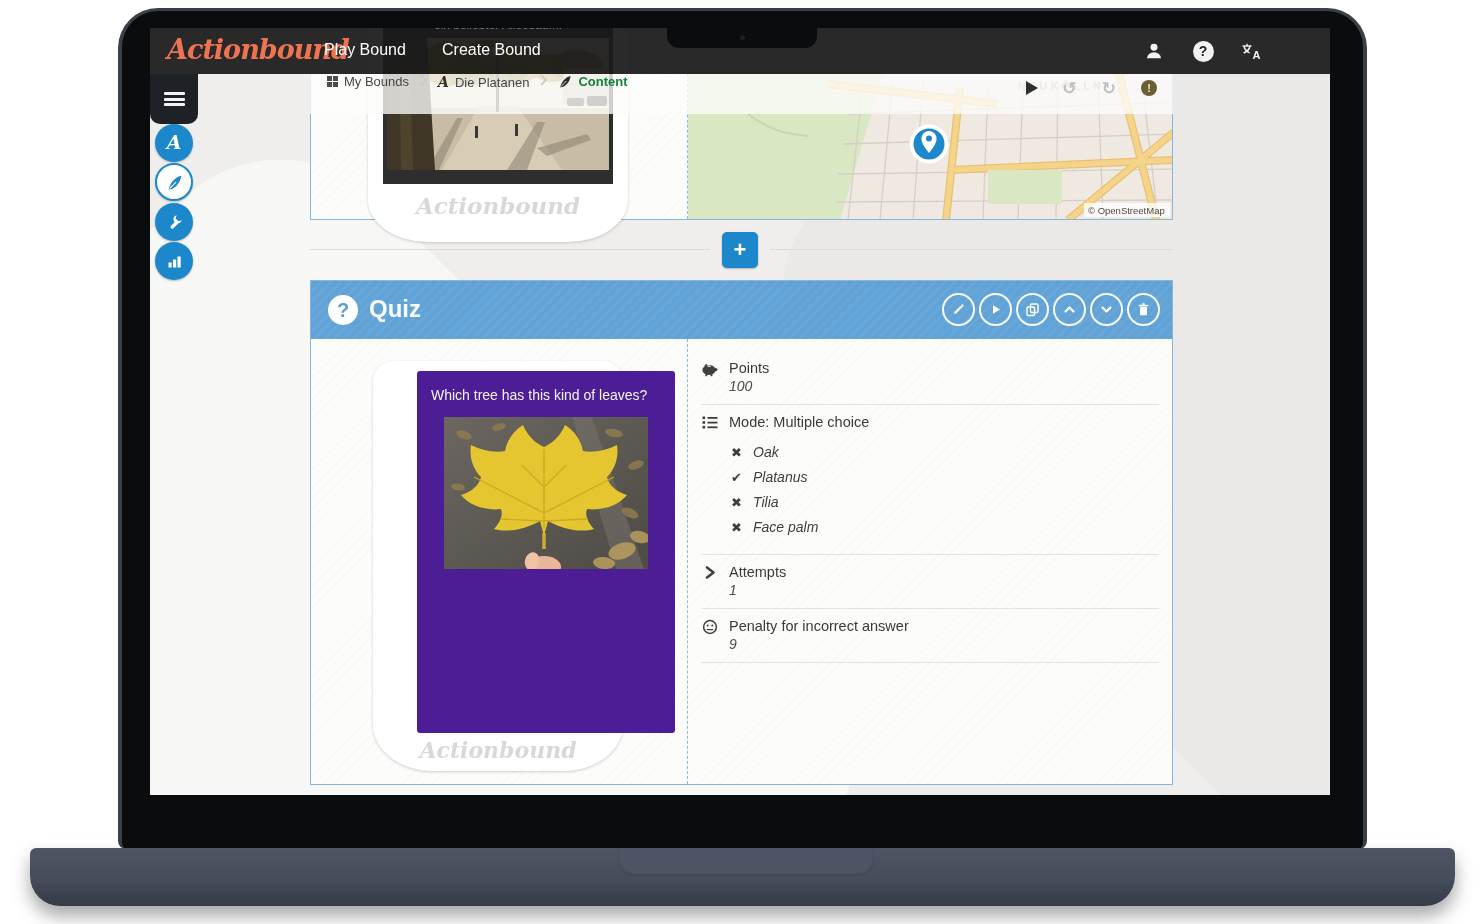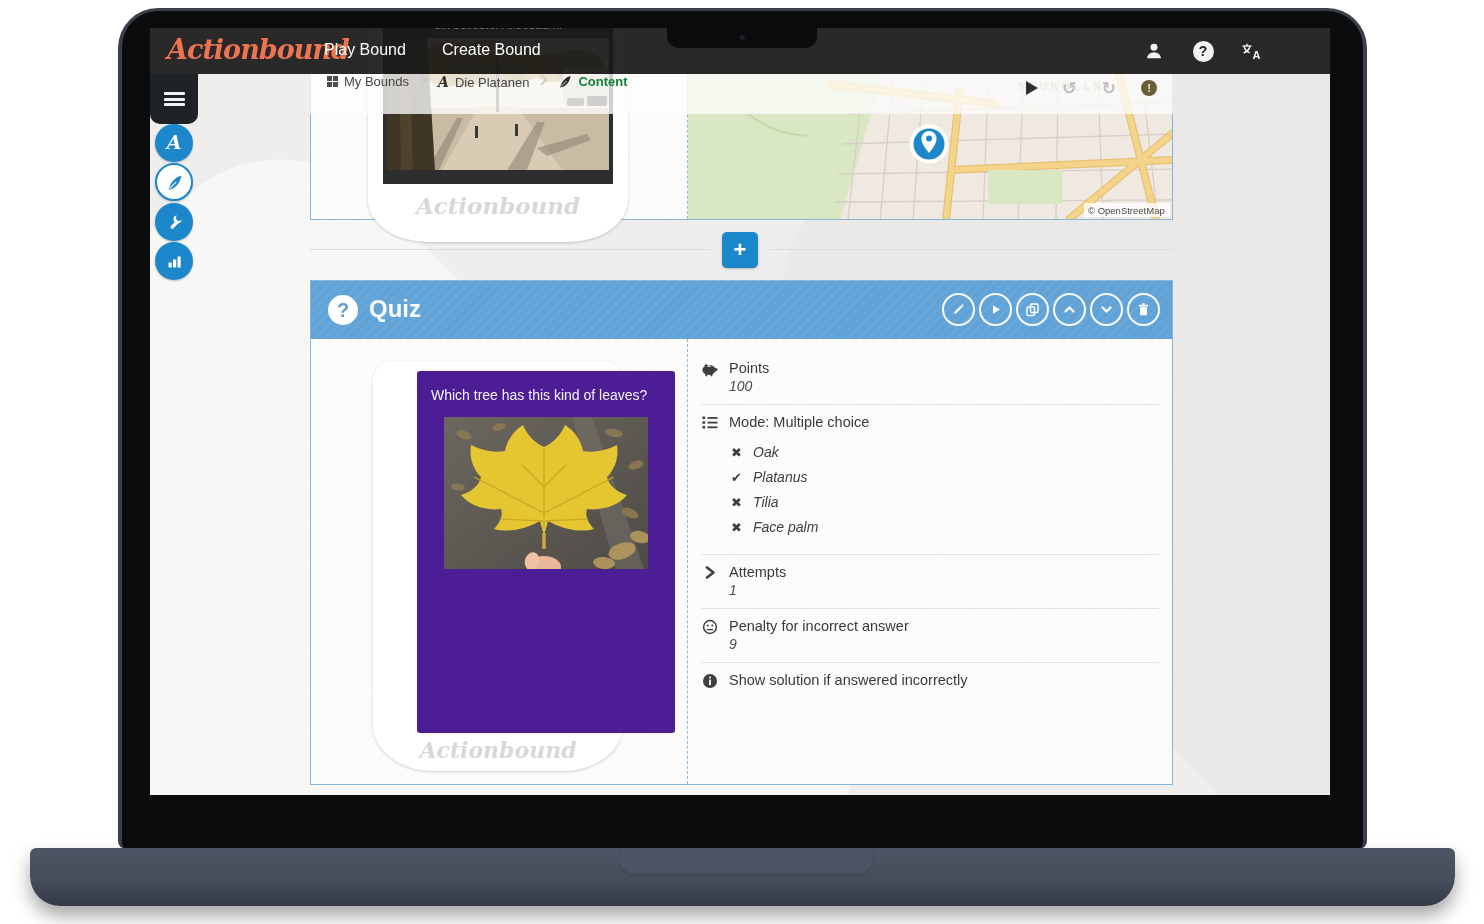--- a/index.html
+++ b/index.html
@@ -415,32 +415,20 @@
                   <path d="M5.3,10.6 L10.7,10.6" stroke="#3f3f3f" stroke-width="1.4" stroke-linecap="round"></path>
                 </svg>
               </span>
               <div>
                 <div class="label">Penalty for incorrect answer</div>
                 <div class="value">9</div>
               </div>
             </div>
           </div>
 
-          <div class="sec last">
-            <div class="row">
-              <span class="ricon">
-                <svg width="16" height="16" viewBox="0 0 16 16">
-                  <circle cx="8" cy="8" r="7" fill="#3f3f3f"></circle>
-                  <rect x="7.1" y="3.6" width="1.8" height="1.8" fill="#fcfcfa"></rect>
-                  <rect x="7.1" y="6.6" width="1.8" height="5.6" fill="#fcfcfa"></rect>
-                </svg>
-              </span>
-              <div class="label">Show solution if answered incorrectly</div>
-            </div>
-          </div>
         </div>
       </div>
     </div>
 
     <div class="crumbbar">
       <div class="crumb">
         <svg width="11" height="11" viewBox="0 0 11 11">
           <g fill="#4c4c4c">
             <rect width="5" height="5"></rect>
               <rect x="6" width="5" height="5"></rect>

